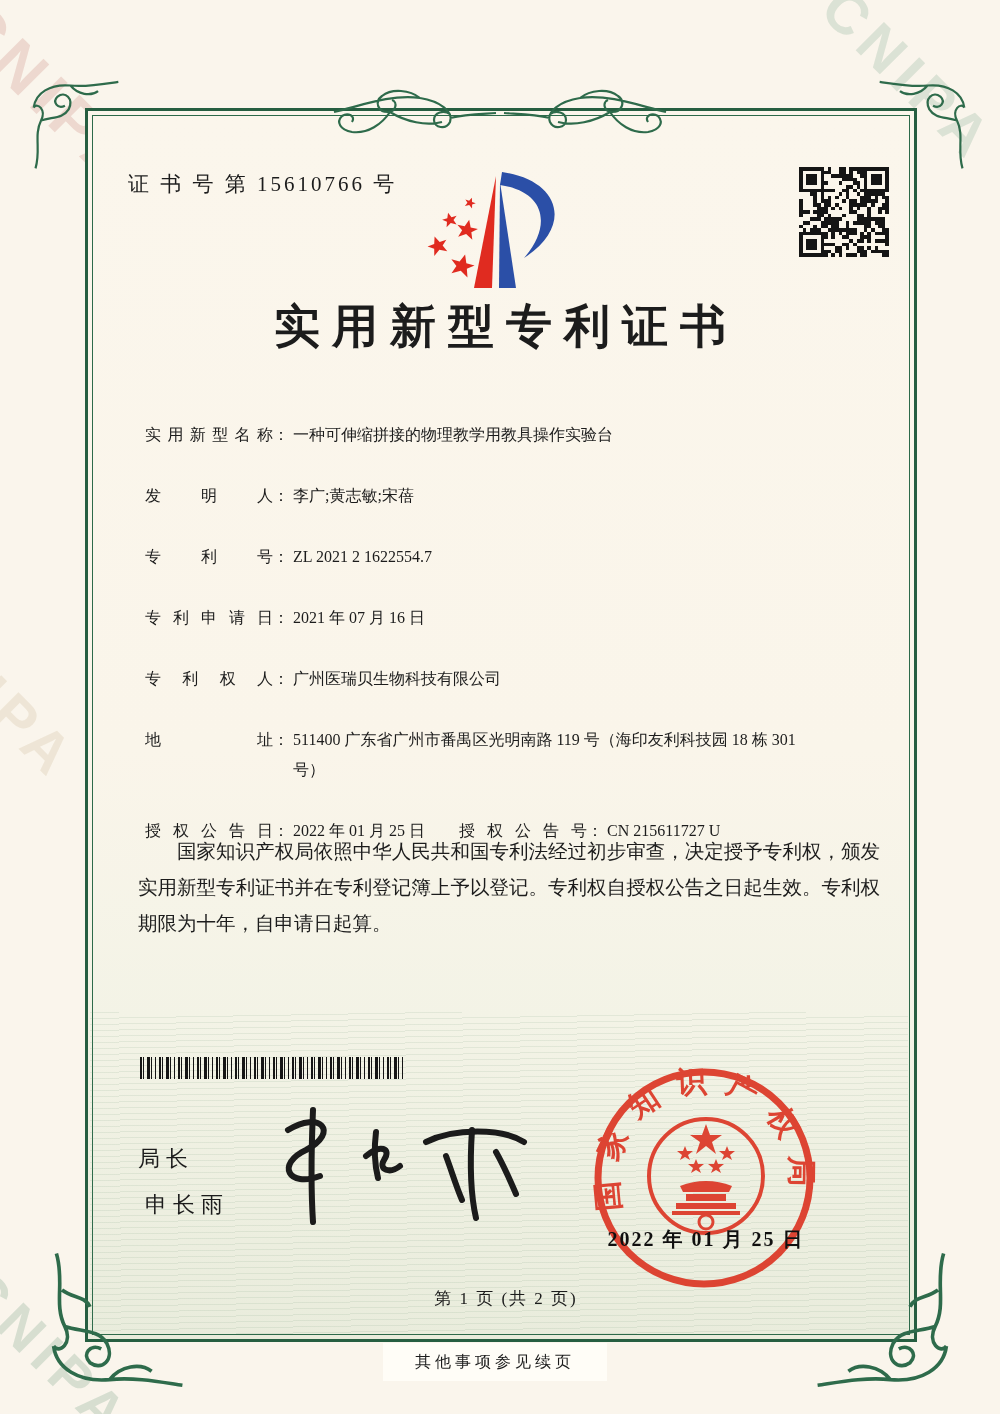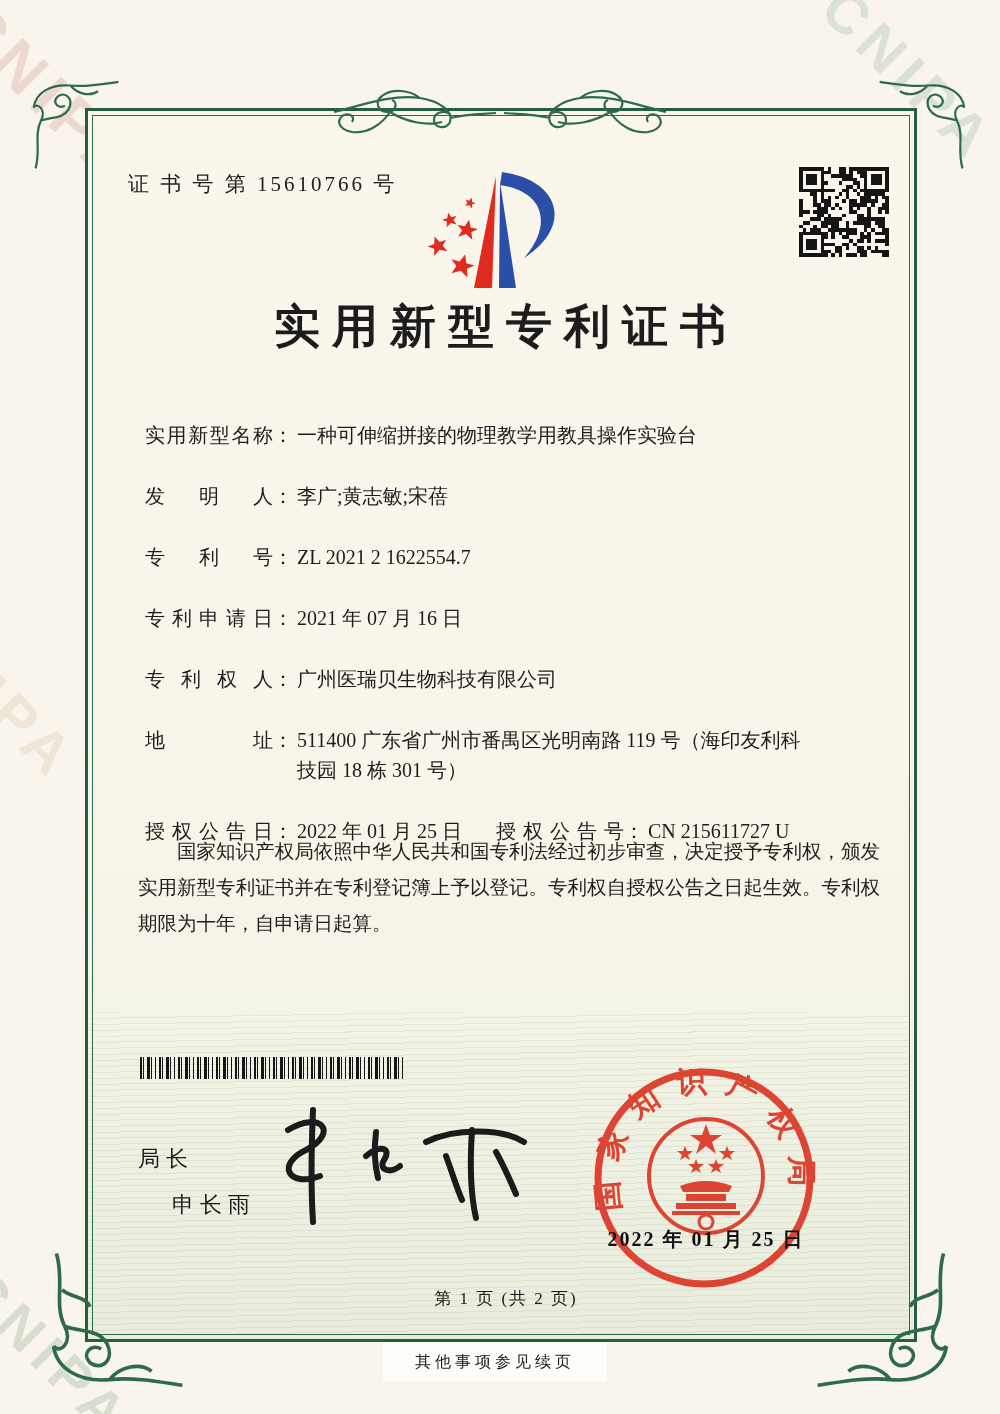--- a/index.html
+++ b/index.html
@@ -41,21 +41,21 @@
   .orn{pointer-events:none;}
   
   .cert-no{left:128px;top:170px;font-size:21px;letter-spacing:3px;}
   .logo{left:412px;top:156px;width:180px;height:150px;}
   .qr{left:799px;top:167px;width:90px;height:90px;}
   .title{
     left:0;right:0;top:296px;text-align:center;
     font-size:46px;font-weight:bold;letter-spacing:12px;text-indent:12px;
   }
   
-  .fields{left:145px;top:420px;width:662px;font-size:20px;}
+  .fields{left:145px;top:420px;width:662px;font-size:16px;}
   .field{display:flex;margin-bottom:31px;line-height:30px;}
   .flabel{display:inline-block;width:128px;text-align:justify;text-align-last:justify;flex:none;}
   .colon{flex:none;padding-right:4px;}
   .fvalue{flex:1;}
   .grant-row{display:flex;line-height:30px;}
   .grant-right{margin-left:34px;display:flex;}
   
   .paras{left:130px;top:826px;width:758px;font-size:19.5px;line-height:36px;text-align:justify;}
   .paras p{margin:8px;text-indent:2em;}
   
@@ -65,21 +65,21 @@
       #151515 0 2px,transparent 2px 3px,
       #151515 3px 4px,transparent 4px 7px,
       #151515 7px 10px,transparent 10px 11px,
       #151515 11px 12px,transparent 12px 15px,
       #151515 15px 16px,transparent 16px 19px);
   }
   
   .sig-title{left:138px;top:1144px;font-size:22px;letter-spacing:6px;
     font-family:"Liberation Sans","DejaVu Sans",sans-serif;}
   .sig-name{left:145px;top:1190px;font-size:22px;letter-spacing:6px;
-    font-family:"Liberation Sans","DejaVu Sans",sans-serif;margin-left:27px;}
+    font-family:"Liberation Sans","DejaVu Sans",sans-serif;}
   .sig-svg{left:258px;top:1096px;width:290px;height:142px;}
   
   .seal{left:588px;top:1062px;width:232px;height:232px;opacity:0.93;}
   .seal-date{
     left:590px;top:1226px;width:232px;text-align:center;
     font-size:20px;letter-spacing:2px;font-weight:600;color:#101010;
   }
   
   .page-info{left:0;right:0;top:1287px;text-align:center;font-size:17px;letter-spacing:2px;padding-left:12px;}
   .note-box{

